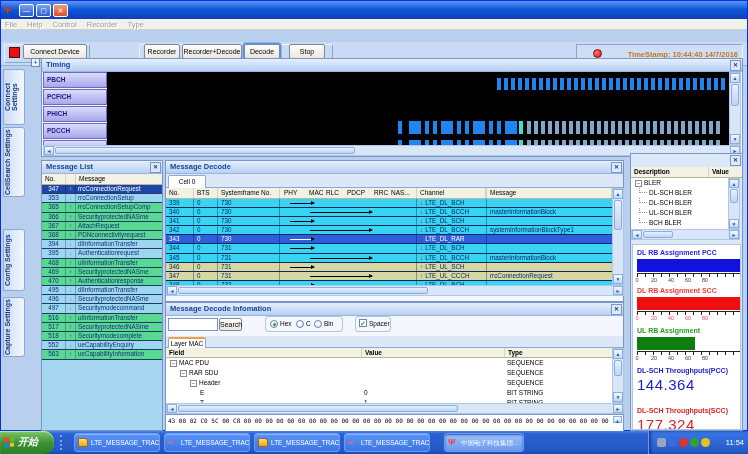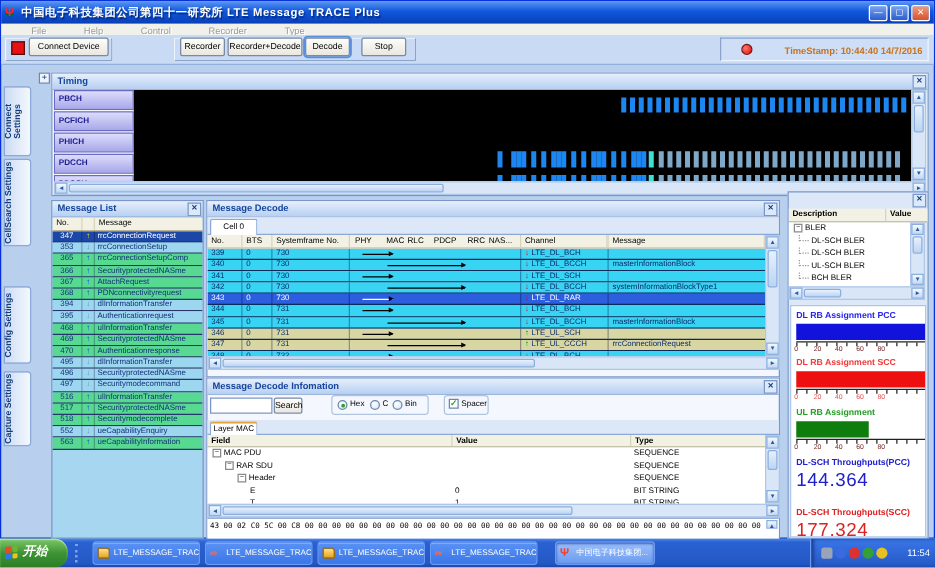--- a/index.html
+++ b/index.html
@@ -5,22 +5,22 @@
 *{margin:0;padding:0;box-sizing:border-box;font-family:"Liberation Sans",sans-serif;}
 .screen{position:relative;width:748px;height:454px;background:#3a6ea5;overflow:hidden;font-size:7px;color:#000;}
 
 .window{position:absolute;left:0;top:0;width:748px;height:431px;background:#b9cfee;border:1px solid #0831d9;}
 .titlebar{position:absolute;left:0;top:0;width:746px;height:18px;background:linear-gradient(180deg,#5a96f2,#1057dd 45%,#0a3fb8);display:flex;align-items:center;padding:0 3px;}
 .title-icon{width:9px;height:11px;color:#ff2a2a;font-size:9px;line-height:11px;font-weight:bold;margin-right:4px;text-shadow:0 1px 0 #063;}
 .title-text{color:#fff;font-weight:bold;font-size:9px;letter-spacing:.5px;white-space:nowrap;overflow:hidden;flex:1;text-shadow:1px 1px 1px #042a7a;}
 .winbtn{width:15px;height:13px;margin-left:2px;border:1px solid #fff;border-radius:2px;color:#fff;font-size:7px;line-height:11px;text-align:center;background:linear-gradient(180deg,#7aa2ee,#2a5ed0);}
 .winbtn.close{background:linear-gradient(180deg,#f09a7a,#d9502c);}
 .menubar{position:absolute;left:0;top:18px;width:746px;height:11px;background:#f1f1ec;border-bottom:1px solid #d0d0c8;display:flex;align-items:center;gap:10px;padding:0 4px;}
-.menu-item{color:#9b9b9b;font-size:7.5px;text-shadow:1px 1px 0 #fff;margin-left:20px;}
-.toolbar{position:absolute;left:0;top:27px;width:746px;height:24px;background:#c9daf4;border-bottom:1px solid #92b0da;}
+.menu-item{color:#9b9b9b;font-size:7.5px;text-shadow:1px 1px 0 #fff;}
+.toolbar{position:absolute;left:0;top:41px;width:746px;height:24px;background:#c9daf4;border-bottom:1px solid #92b0da;}
 .tframe{position:absolute;top:2px;height:19px;border:1px solid #eef4fd;border-right-color:#8aa4cc;border-bottom-color:#8aa4cc;border-radius:2px;}
 .tbtn{position:absolute;top:2px;height:15px;background:linear-gradient(180deg,#fdfdfa,#e9e7df);border:1px solid #7b8aa4;border-radius:2px;font-size:7px;text-align:center;line-height:13px;}
 .tbtn.focus{box-shadow:0 0 0 1.5px #5a8fe0;}
 .redswatch{position:absolute;left:8px;top:5px;width:11px;height:11px;background:#e81010;border:1px solid #5a0a0a;}
 .ts-frame{position:absolute;left:575px;top:2px;width:167px;height:19px;border:1px solid #8aa4cc;border-bottom-color:#eef4fd;border-right-color:#eef4fd;background:#cddef6;}
 .rec-dot{position:absolute;left:16px;top:4px;width:9px;height:9px;border-radius:50%;background:radial-gradient(circle at 35% 35%,#ff7a6a,#e00808);border:1px solid #7a1010;}
 .ts-text{position:absolute;right:4px;top:5px;color:#c8731c;font-weight:bold;font-size:7.5px;}
 
 .sidetab{position:absolute;left:2px;width:22px;background:linear-gradient(90deg,#f4f8fe,#ccdcf4);border:1px solid #8aa8d8;border-radius:3px 0 0 3px;color:#123a7e;writing-mode:vertical-rl;transform:rotate(180deg);text-align:center;font-size:7px;font-weight:bold;}
 .plusbtn{position:absolute;left:30px;top:57px;width:9px;height:9px;border:1px solid #6a86b4;background:#eef4fc;color:#123a7e;font-size:7px;line-height:7px;text-align:center;}
@@ -76,21 +76,20 @@
 .clock{position:absolute;right:4px;top:7px;color:#fff;font-size:7.5px;margin-left:44px;}
 </style>
 </head>
 <body>
 
 <div class="screen">
   <div class="window">
 
     <div class="titlebar">
       <span class="title-icon">Ψ</span>
-      <span class="title-text">中国电子科技集团公司第四十一研究所 LTE Message TRACE Plus</span>
       <span class="winbtn">—</span>
       <span class="winbtn">▢</span>
       <span class="winbtn close">✕</span>
     </div>
 
     <div class="menubar" id="menubar">
         <span class="menu-item">File</span>
         <span class="menu-item">Help</span>
         <span class="menu-item">Control</span>
         <span class="menu-item">Recorder</span>

